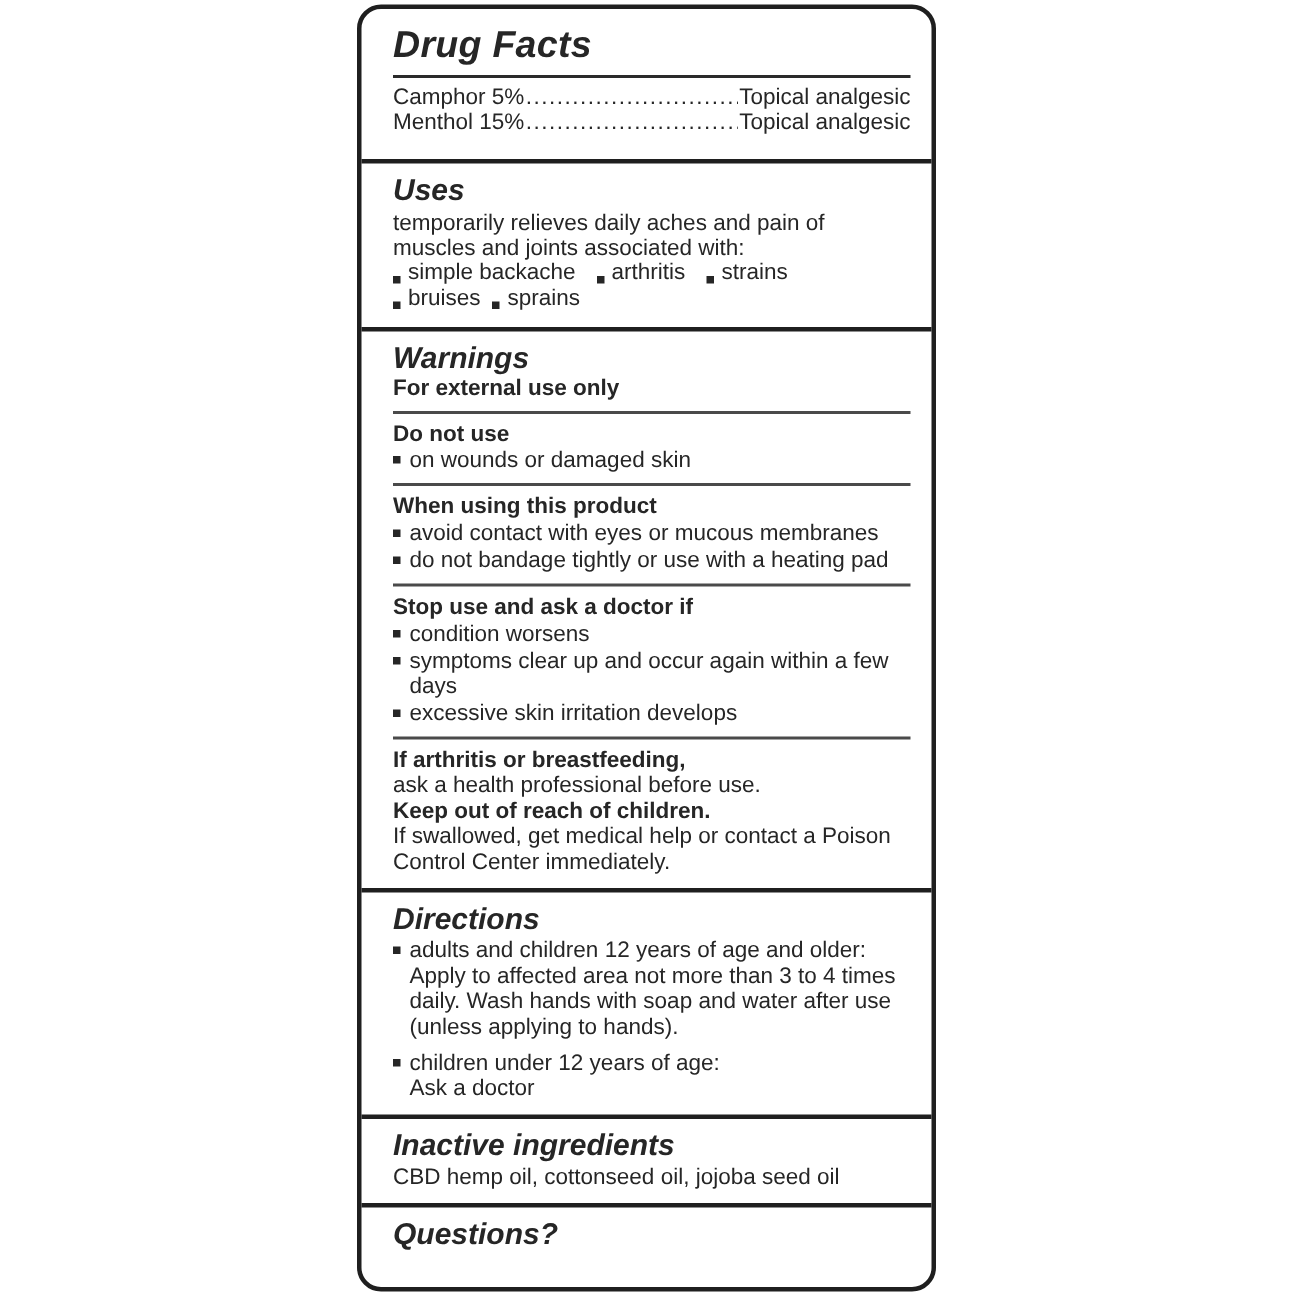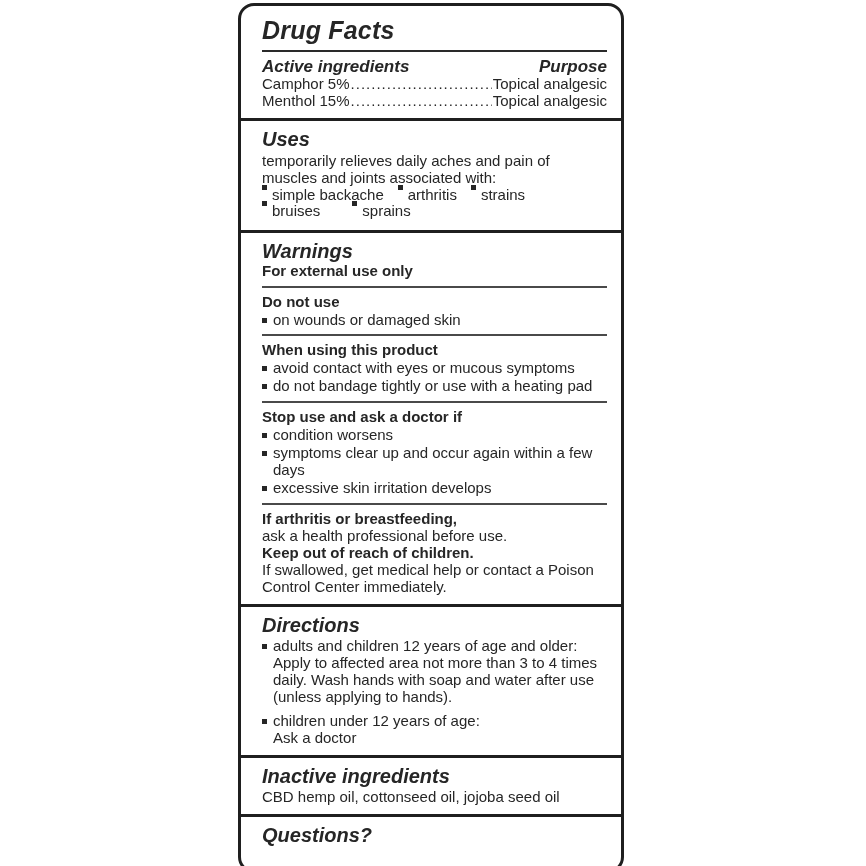--- a/index.html
+++ b/index.html
@@ -86,44 +86,40 @@
     margin-right: 6px;
     position: relative;
     top: -2px;
     display: inline-block;
   }
   .inline-bullets {
     display: flex;
     align-items: baseline;
     gap: 14px;
   }
-  .inline-bullets.wide-gap { gap: 32px; }
-  .inline-item { display: flex; align-items: flex-start; }
+  .inline-bullets.wide-gap { gap: 8px; }
+  .inline-item { display: flex; align-items: flex-end; }
   .inline-item .bullet { margin-right: 5px; }
   .bullet-text { display: block; }
   .warn-min { min-height: 372px; }
   .dir-min { min-height: 147px; }
   .uses-min { min-height: 112px; }
   .small-box { min-height: 56px; }
   .hdr-min { min-height: 100px; }
   .dir-bullet + .dir-bullet { margin-top: 7px; }
   .group { margin-top: 1px; }
 </style>
 </head>
 <body>
 
 <div class="label-panel">
 
   <div class="section hdr-min">
     <div class="df-title">Drug Facts</div>
     <hr class="title-rule">
-    <div class="heads-row">
-      <span class="col-head">Active ingredients</span>
-      <span class="col-head">Purpose</span>
-    </div>
     <div class="ing-row">
       <span>Camphor 5%</span>
       <span class="leader">......................................................................</span>
       <span>Topical analgesic</span>
     </div>
     <div class="ing-row">
       <span>Menthol 15%</span>
       <span class="leader">......................................................................</span>
       <span>Topical analgesic</span>
     </div>
@@ -169,21 +165,21 @@
         <span class="bullet"></span>
         <span class="bullet-text">on wounds or damaged skin</span>
       </div>
     </div>
     <hr class="sub-rule">
 
     <div class="group">
       <div class="subhead">When using this product</div>
       <div class="bullet-row">
         <span class="bullet"></span>
-        <span class="bullet-text">avoid contact with eyes or mucous symptoms</span>
+        <span class="bullet-text">avoid contact with eyes or mucous membranes</span>
       </div>
       <div class="bullet-row">
         <span class="bullet"></span>
         <span class="bullet-text">do not bandage tightly or use with a heating pad</span>
       </div>
     </div>
     <hr class="sub-rule">
 
     <div class="group">
       <div class="subhead">Stop use and ask a doctor if</div>

